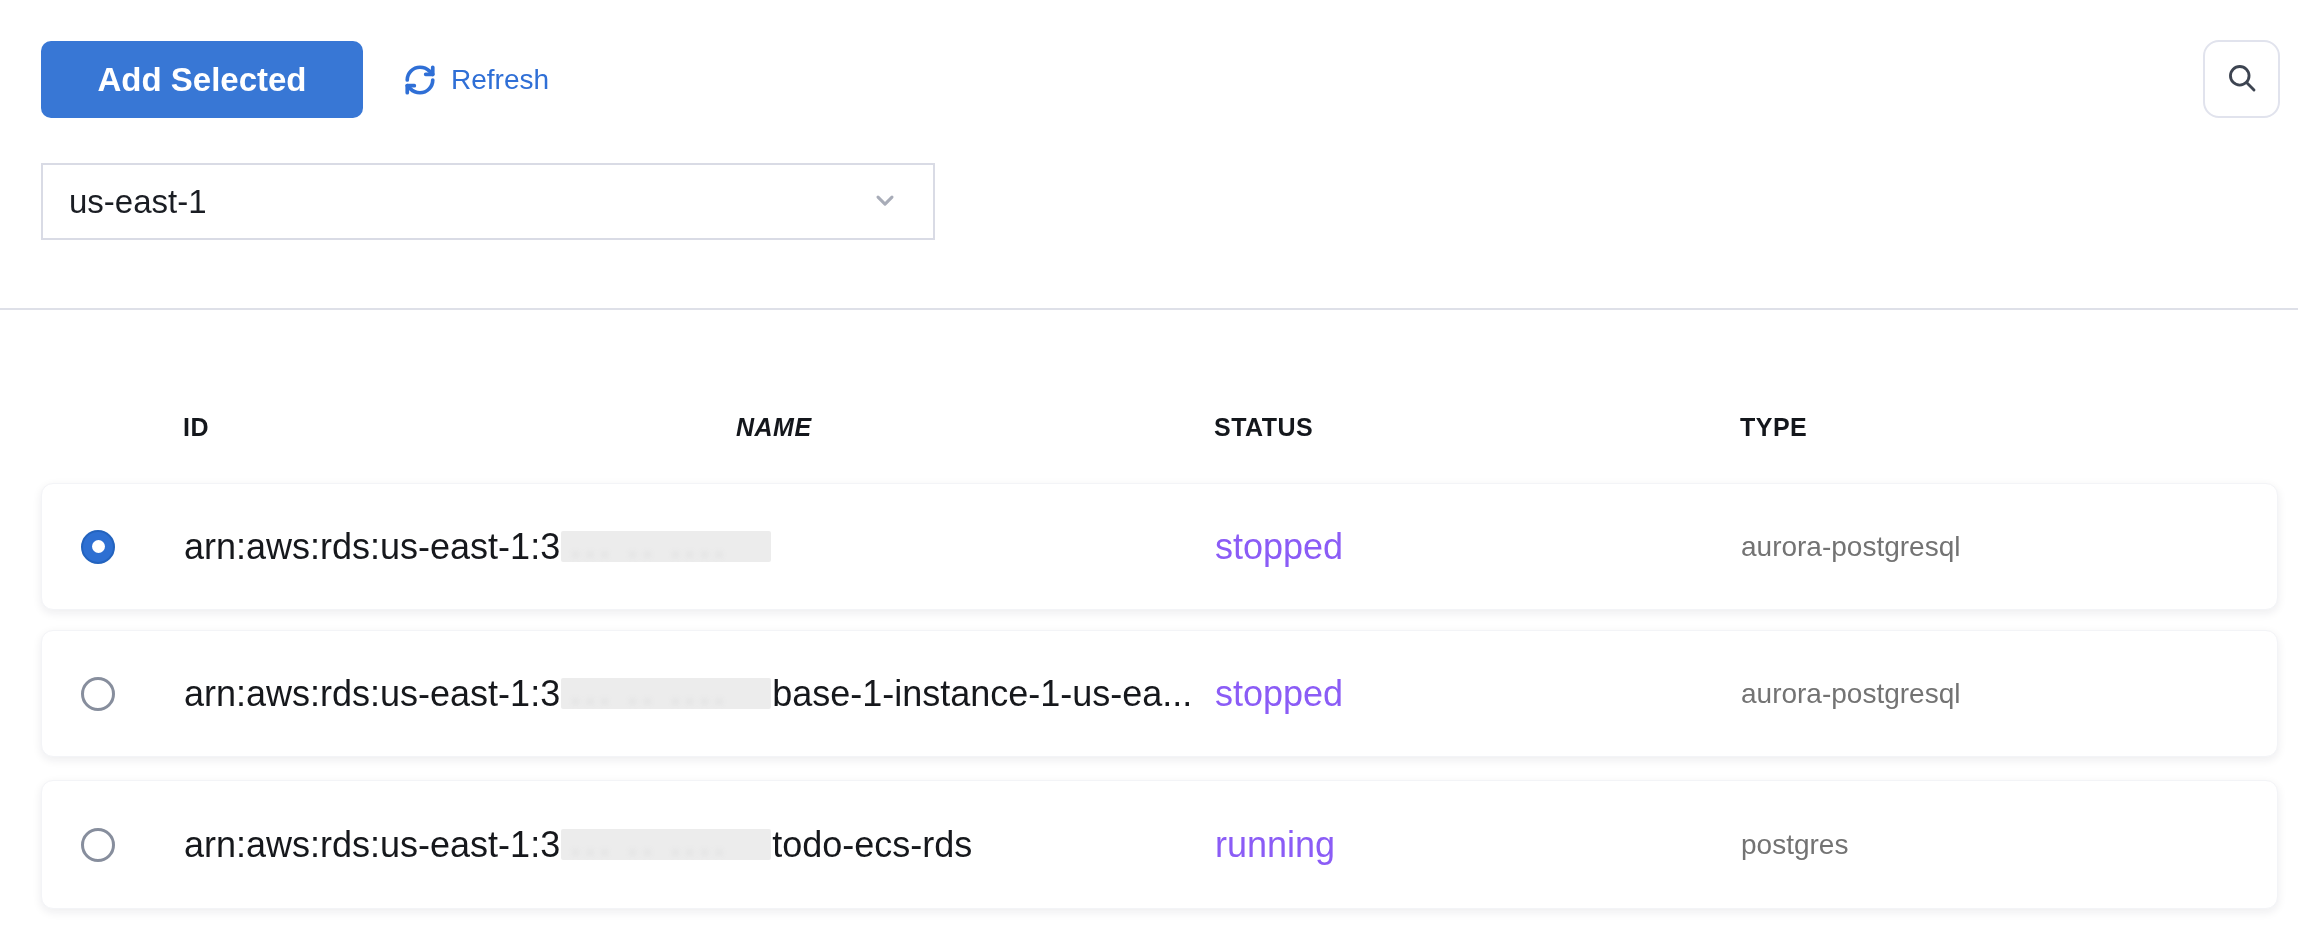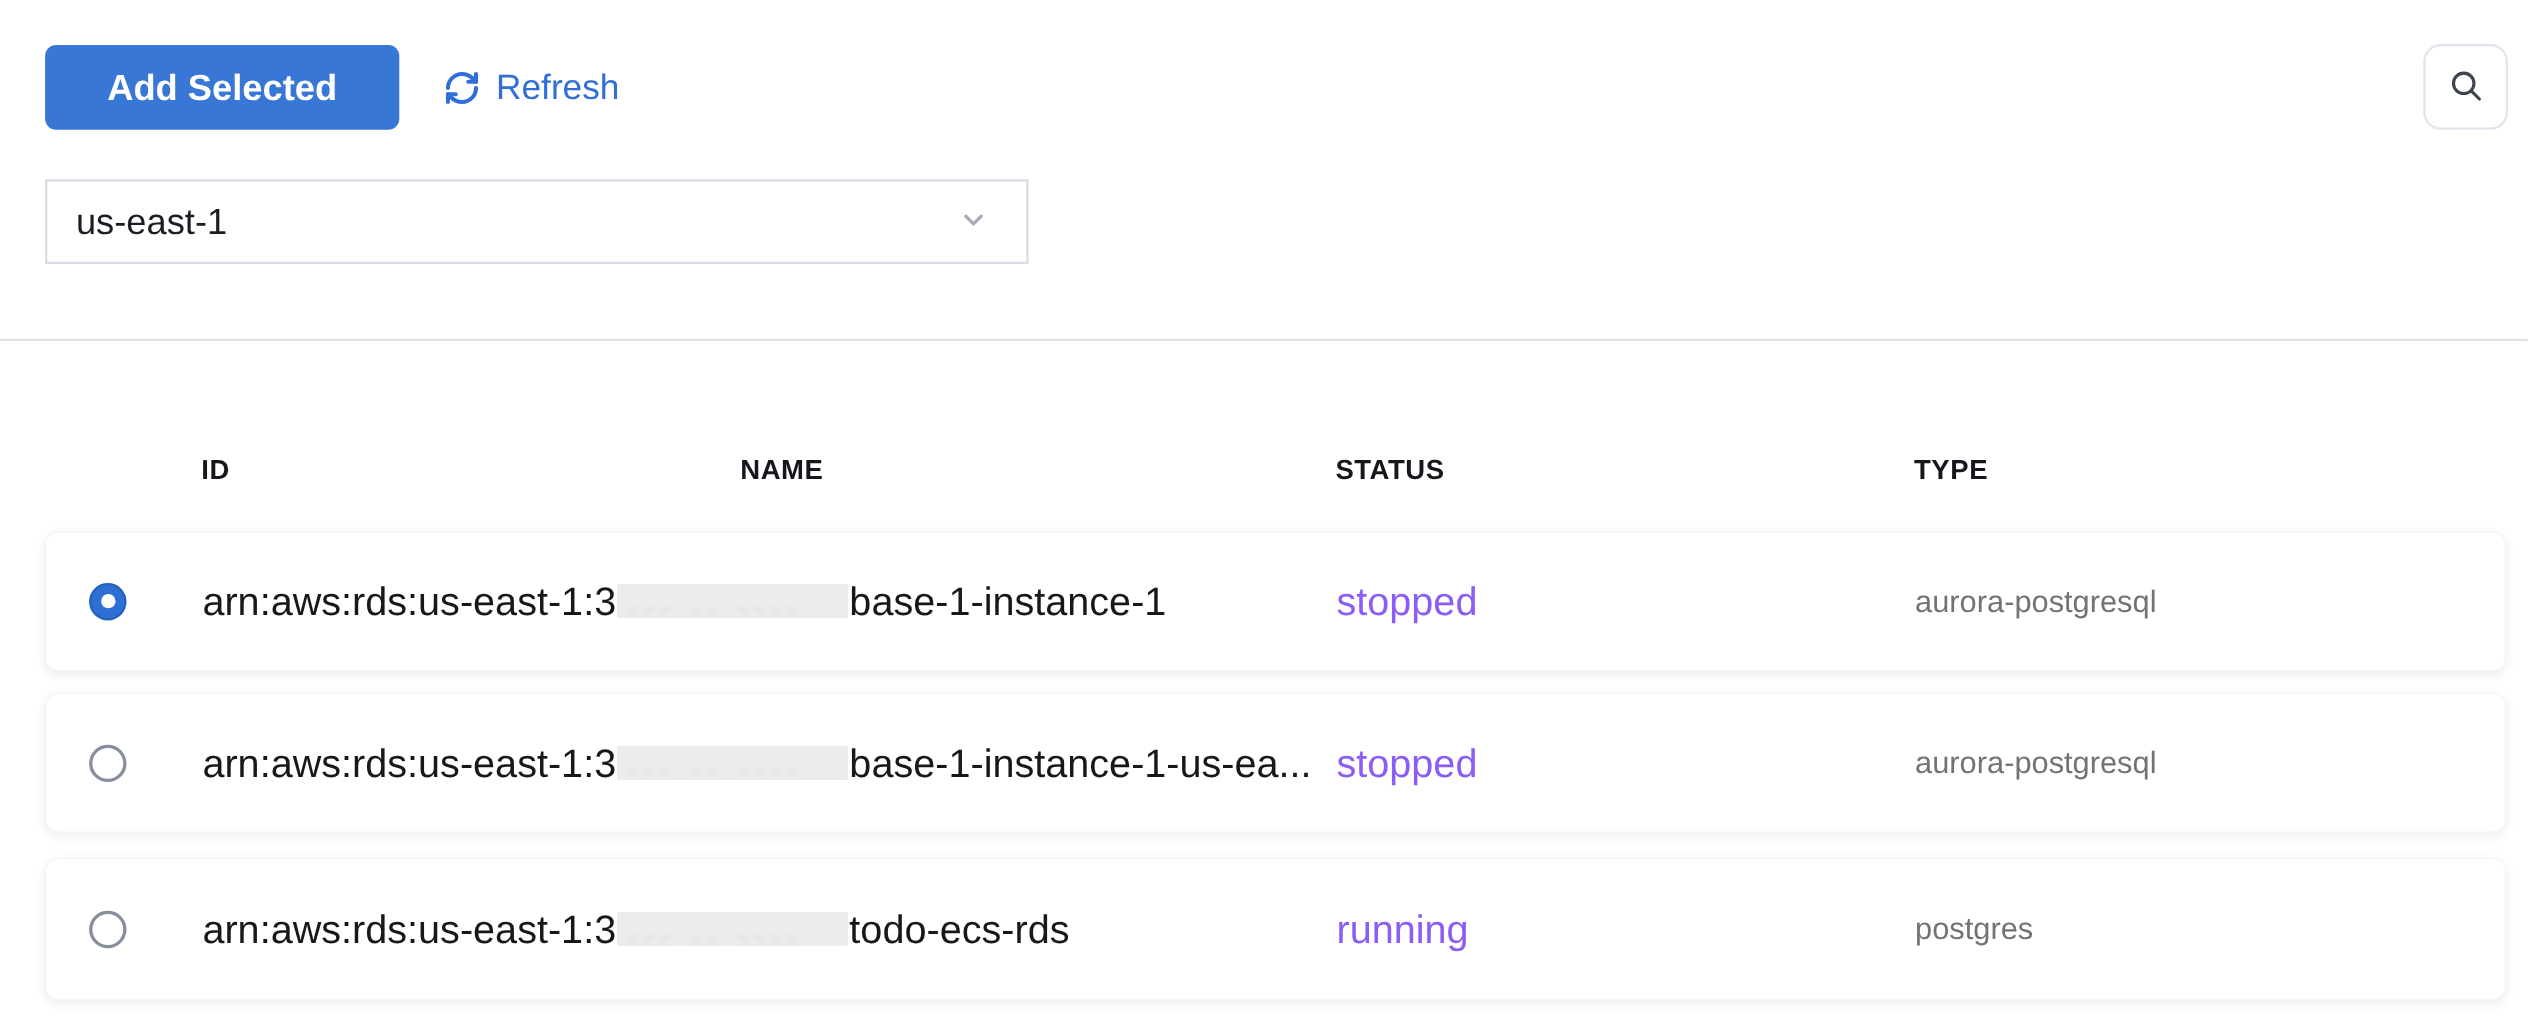--- a/index.html
+++ b/index.html
@@ -11,21 +11,21 @@
   .btn-primary {
     position:absolute; left:41px; top:41px; height:77px; min-width:322px;
     background:#3877d5; color:#ffffff; border:none; border-radius:10px;
     font-family:"Liberation Sans", sans-serif; font-size:33px; font-weight:bold;
     display:flex; align-items:center; justify-content:center; padding:0 40px;
     cursor:pointer;
   }
   .refresh-link {
     position:absolute; left:403px; top:41px; height:77px;
     display:flex; align-items:center; gap:14px; color:#2f6fd6;
-    font-size:32px; font-weight:500; cursor:pointer; text-decoration:none;
+    font-size:28px; font-weight:500; cursor:pointer; text-decoration:none;
   }
   .refresh-link svg { display:block; }
   .search-btn {
     position:absolute; left:2203px; top:40px; width:77px; height:78px;
     background:#fff; border:2px solid #e1e3ed; border-radius:16px;
     display:flex; align-items:center; justify-content:center; cursor:pointer;
   }
 
   
   .region-select {
@@ -37,21 +37,21 @@
   .region-select .chev { position:absolute; right:34px; top:50%; transform:translateY(-50%); }
 
   
   .divider { position:absolute; left:0; top:308px; width:2298px; height:2px; background:#dee0e8; }
 
   
   .thead { position:absolute; left:0; top:413px; width:2298px; height:34px; }
   .th { position:absolute; font-size:25px; font-weight:bold; letter-spacing:0.5px;
         color:#14171c; text-transform:uppercase; white-space:nowrap; }
   .th.c-id     { left:183px;text-align:right; }
-  .th.c-name   { left:673px; }
+  .th.c-name   { left:736px;font-style:italic; }
   .th.c-status { left:1214px; }
   .th.c-type   { left:1740px; }
 
   .row-card {
     position:absolute; left:41px; width:2237px; height:127px;
     background:#ffffff; border:1px solid #f3f4f7; border-radius:12px;
     box-shadow:0 3px 10px rgba(20,26,48,0.08);
     display:flex; align-items:center; cursor:pointer;
   }
   .row-1 { top:483px; }
@@ -124,21 +124,20 @@
     <span class="th c-type">TYPE</span>
   </div>
 
   <div class="row-card row-1">
     <span class="radio checked"></span>
     <span class="id-cell">
       <span>arn:aws:rds:us-east-1:3</span>
         <span class="redacted-box">
           <span class="ghost">··· ·· ····</span>
         </span>
-        <span>base-1-instance-1</span>
     </span>
     <span class="status-cell">stopped</span>
     <span class="type-cell">aurora-postgresql</span>
   </div>
 
   <div class="row-card row-2">
     <span class="radio unchecked"></span>
     <span class="id-cell">
       <span>arn:aws:rds:us-east-1:3</span>
         <span class="redacted-box">

